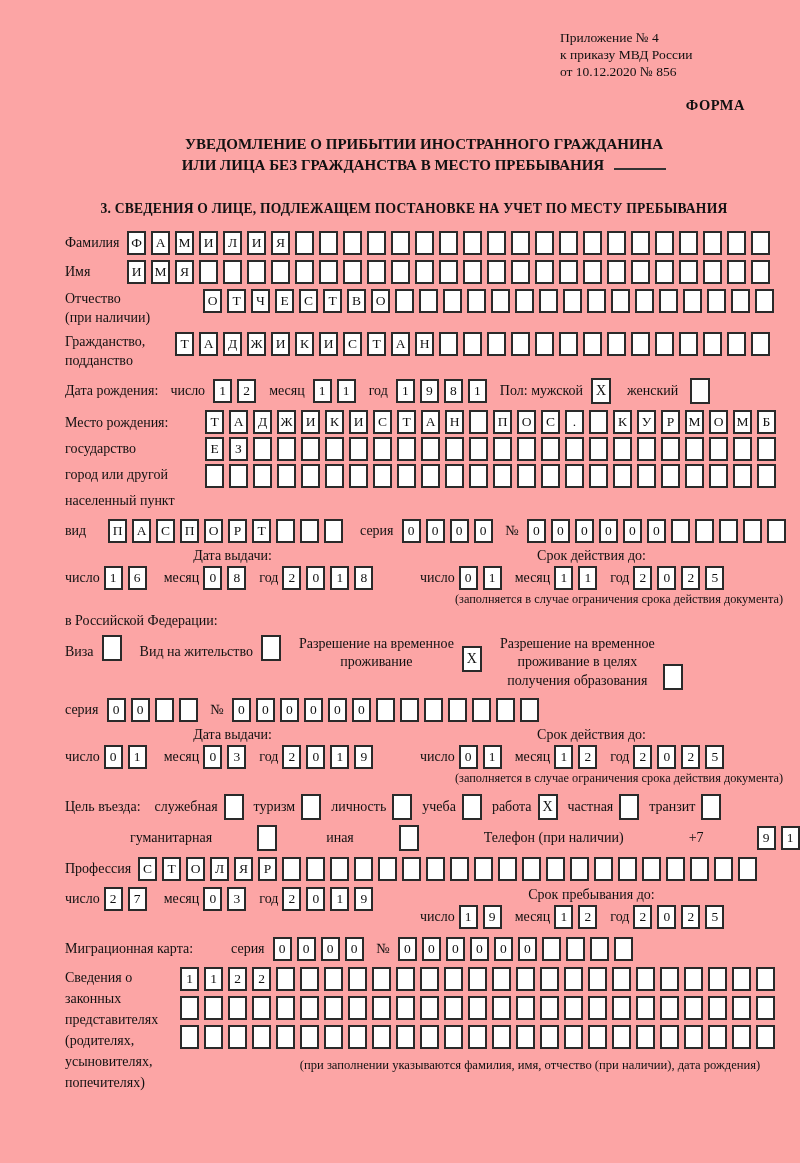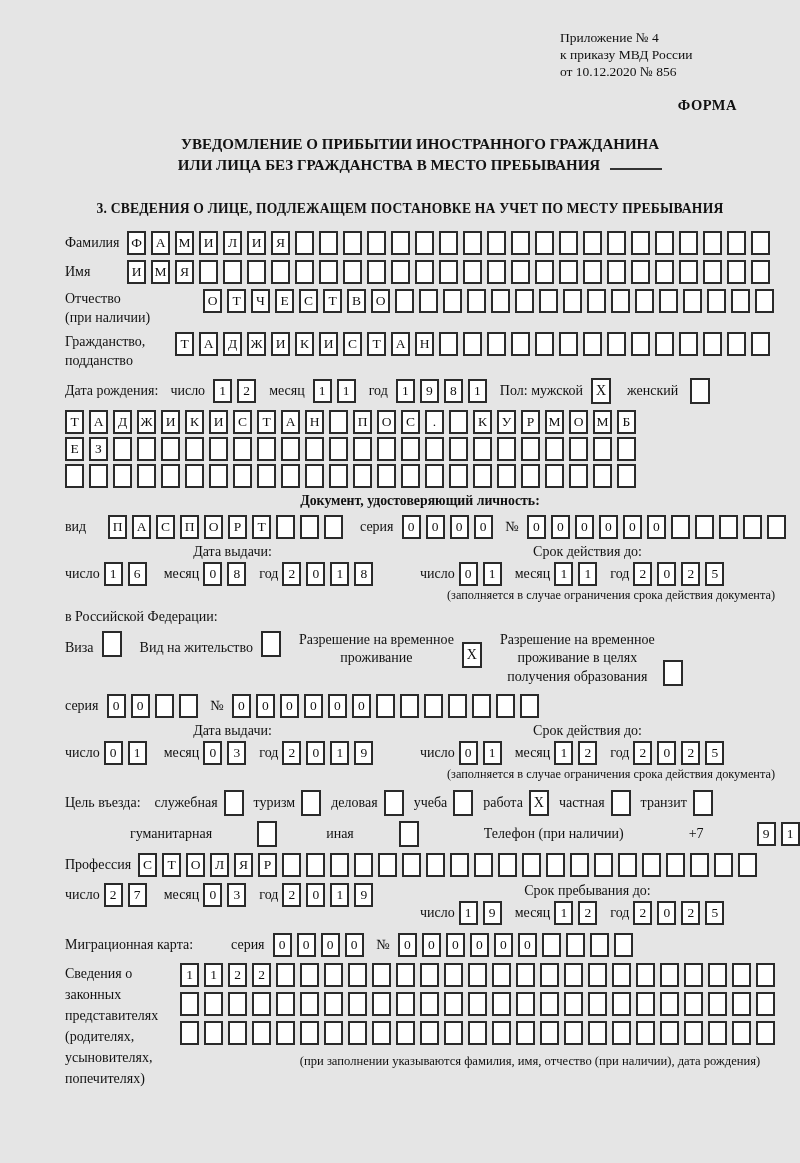--- a/index.html
+++ b/index.html
@@ -1,20 +1,20 @@
 <!DOCTYPE html>
 <html><head>
 <meta charset="utf-8">
 <style>
   html,body{margin:0;padding:0;background:#fff;}
   .page{
     width:800px;height:1163px;box-sizing:border-box;
-    padding:30px 25px 10px 65px;
+    padding:30px 17px 10px 65px;
     font-family:"Liberation Serif","DejaVu Serif",serif;
-    color:#111;overflow:hidden;background:#e5e5e5;
+    color:#111;overflow:hidden;background:#fca5a5;
   }
   .appendix{margin-left:495px;font-size:13.5px;line-height:1.25;}
   .appendix .note{font-size:12.5px;margin-top:4px;line-height:1.25;}
   .forma{ text-align:right;margin:16px 38px 0 0;font-weight:bold;font-size:14.5px;letter-spacing:.5px;}
   .title{ text-align:center;font-weight:bold;font-size:15px;margin-top:20px;line-height:1.45;}
   .uline{display:inline-block;width:52px;border-bottom:2px solid #333;height:12px;margin-left:10px;}
   .sec1{ font-weight:bold;font-size:13.6px;text-align:center;margin:24px 0 14px -20px;letter-spacing:.2px;}
   .row{display:flex;align-items:flex-start;margin-bottom:5px;}
   .lbl{font-size:14px;line-height:24px;flex:none;}
   .lblcol{flex:none;font-size:14px;line-height:19px;}
@@ -217,20 +217,26 @@
         <span class="cell">8</span>
         <span class="cell">1</span>
       </span>
     <span class="lbl ml8">Пол: мужской</span>
     <span class="cb ml8">X</span>
     <span class="lbl ml16">женский</span>
     <span class="cb ml12"></span>
   </div>
 
   <div class="row" style="margin-top:6px;">
+    <span class="lblcol" style="width:140px;line-height:26px;">
+      <div>Место рождения:</div>
+      <div>государство</div>
+      <div>город или другой</div>
+      <div>населенный пункт</div>
+    </span>
     <span class="stack">
       <span class="cells">
           <span class="cell">Т</span>
           <span class="cell">А</span>
           <span class="cell">Д</span>
           <span class="cell">Ж</span>
           <span class="cell">И</span>
           <span class="cell">К</span>
           <span class="cell">И</span>
           <span class="cell">С</span>
@@ -299,21 +305,20 @@
           <span class="cell"></span>
           <span class="cell"></span>
           <span class="cell"></span>
           <span class="cell"></span>
           <span class="cell"></span>
           <span class="cell"></span>
         </span>
     </span>
   </div>
 
-  <div class="dochead">Документ, удостоверяющий личность:</div>
 
   <div class="row" style="align-items:center;">
     <span class="lbl" style="width:43px;">вид</span>
     <span class="cells">
         <span class="cell">П</span>
         <span class="cell">А</span>
         <span class="cell">С</span>
         <span class="cell">П</span>
         <span class="cell">О</span>
         <span class="cell">Р</span>
@@ -494,21 +499,21 @@
       <div class="dnote">(заполняется в случае ограничения срока действия документа)</div>
     </div>
   </div>
 
   <div class="row purpose" style="align-items:center;margin-top:8px;">
     <span class="lbl">Цель въезда:</span>
     <span class="lbl ml8">служебная</span>
     <span class="cb"></span>
     <span class="lbl">туризм</span>
     <span class="cb"></span>
-    <span class="lbl">деловая</span>
+    <span class="lbl">личность</span>
     <span class="cb"></span>
     <span class="lbl">учеба</span>
     <span class="cb"></span>
     <span class="lbl">работа</span>
     <span class="cb">X</span>
     <span class="lbl">частная</span>
     <span class="cb"></span>
     <span class="lbl">транзит</span>
     <span class="cb"></span>
   </div>

